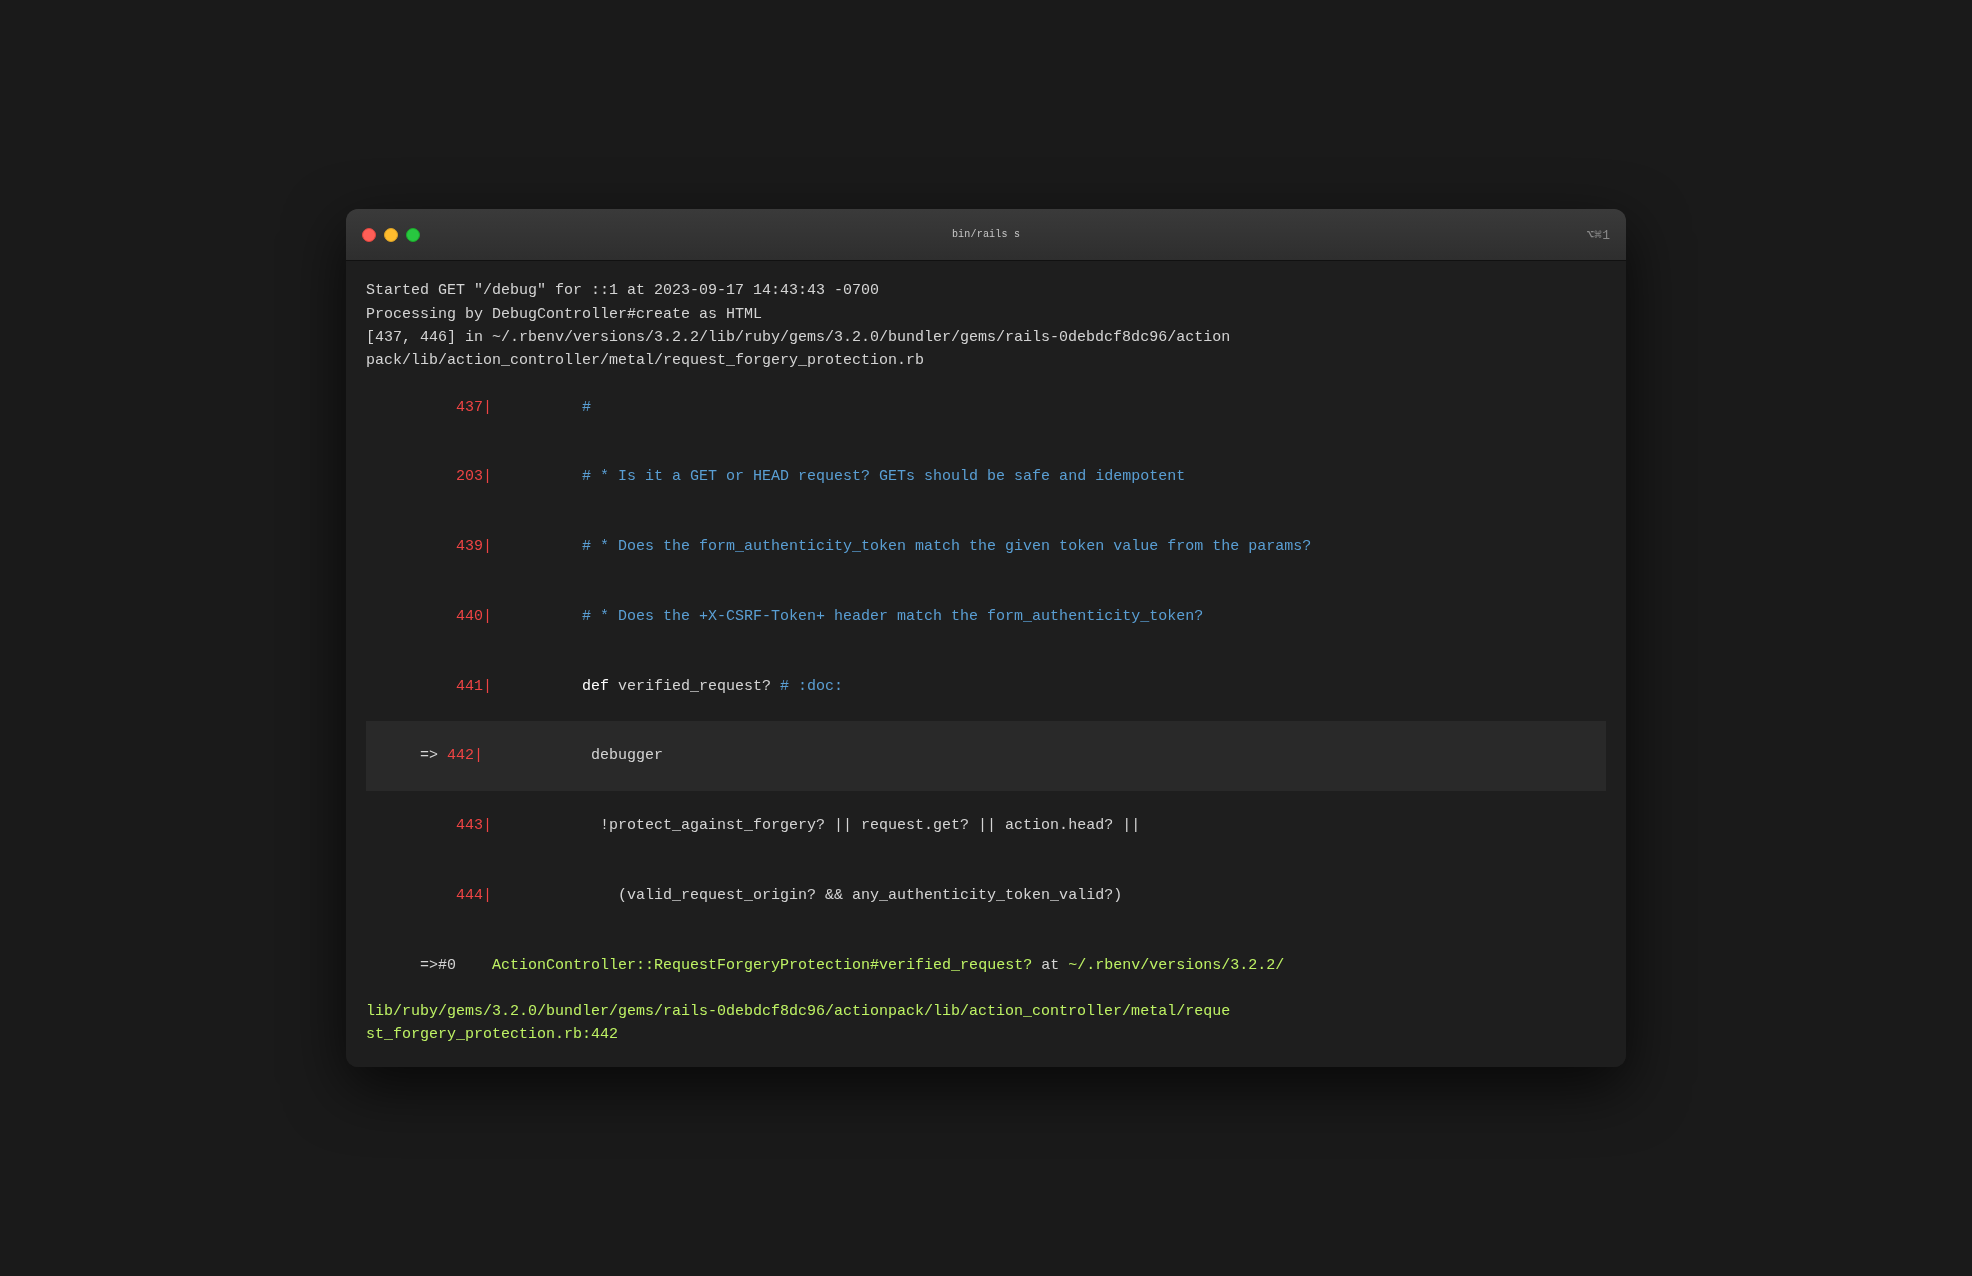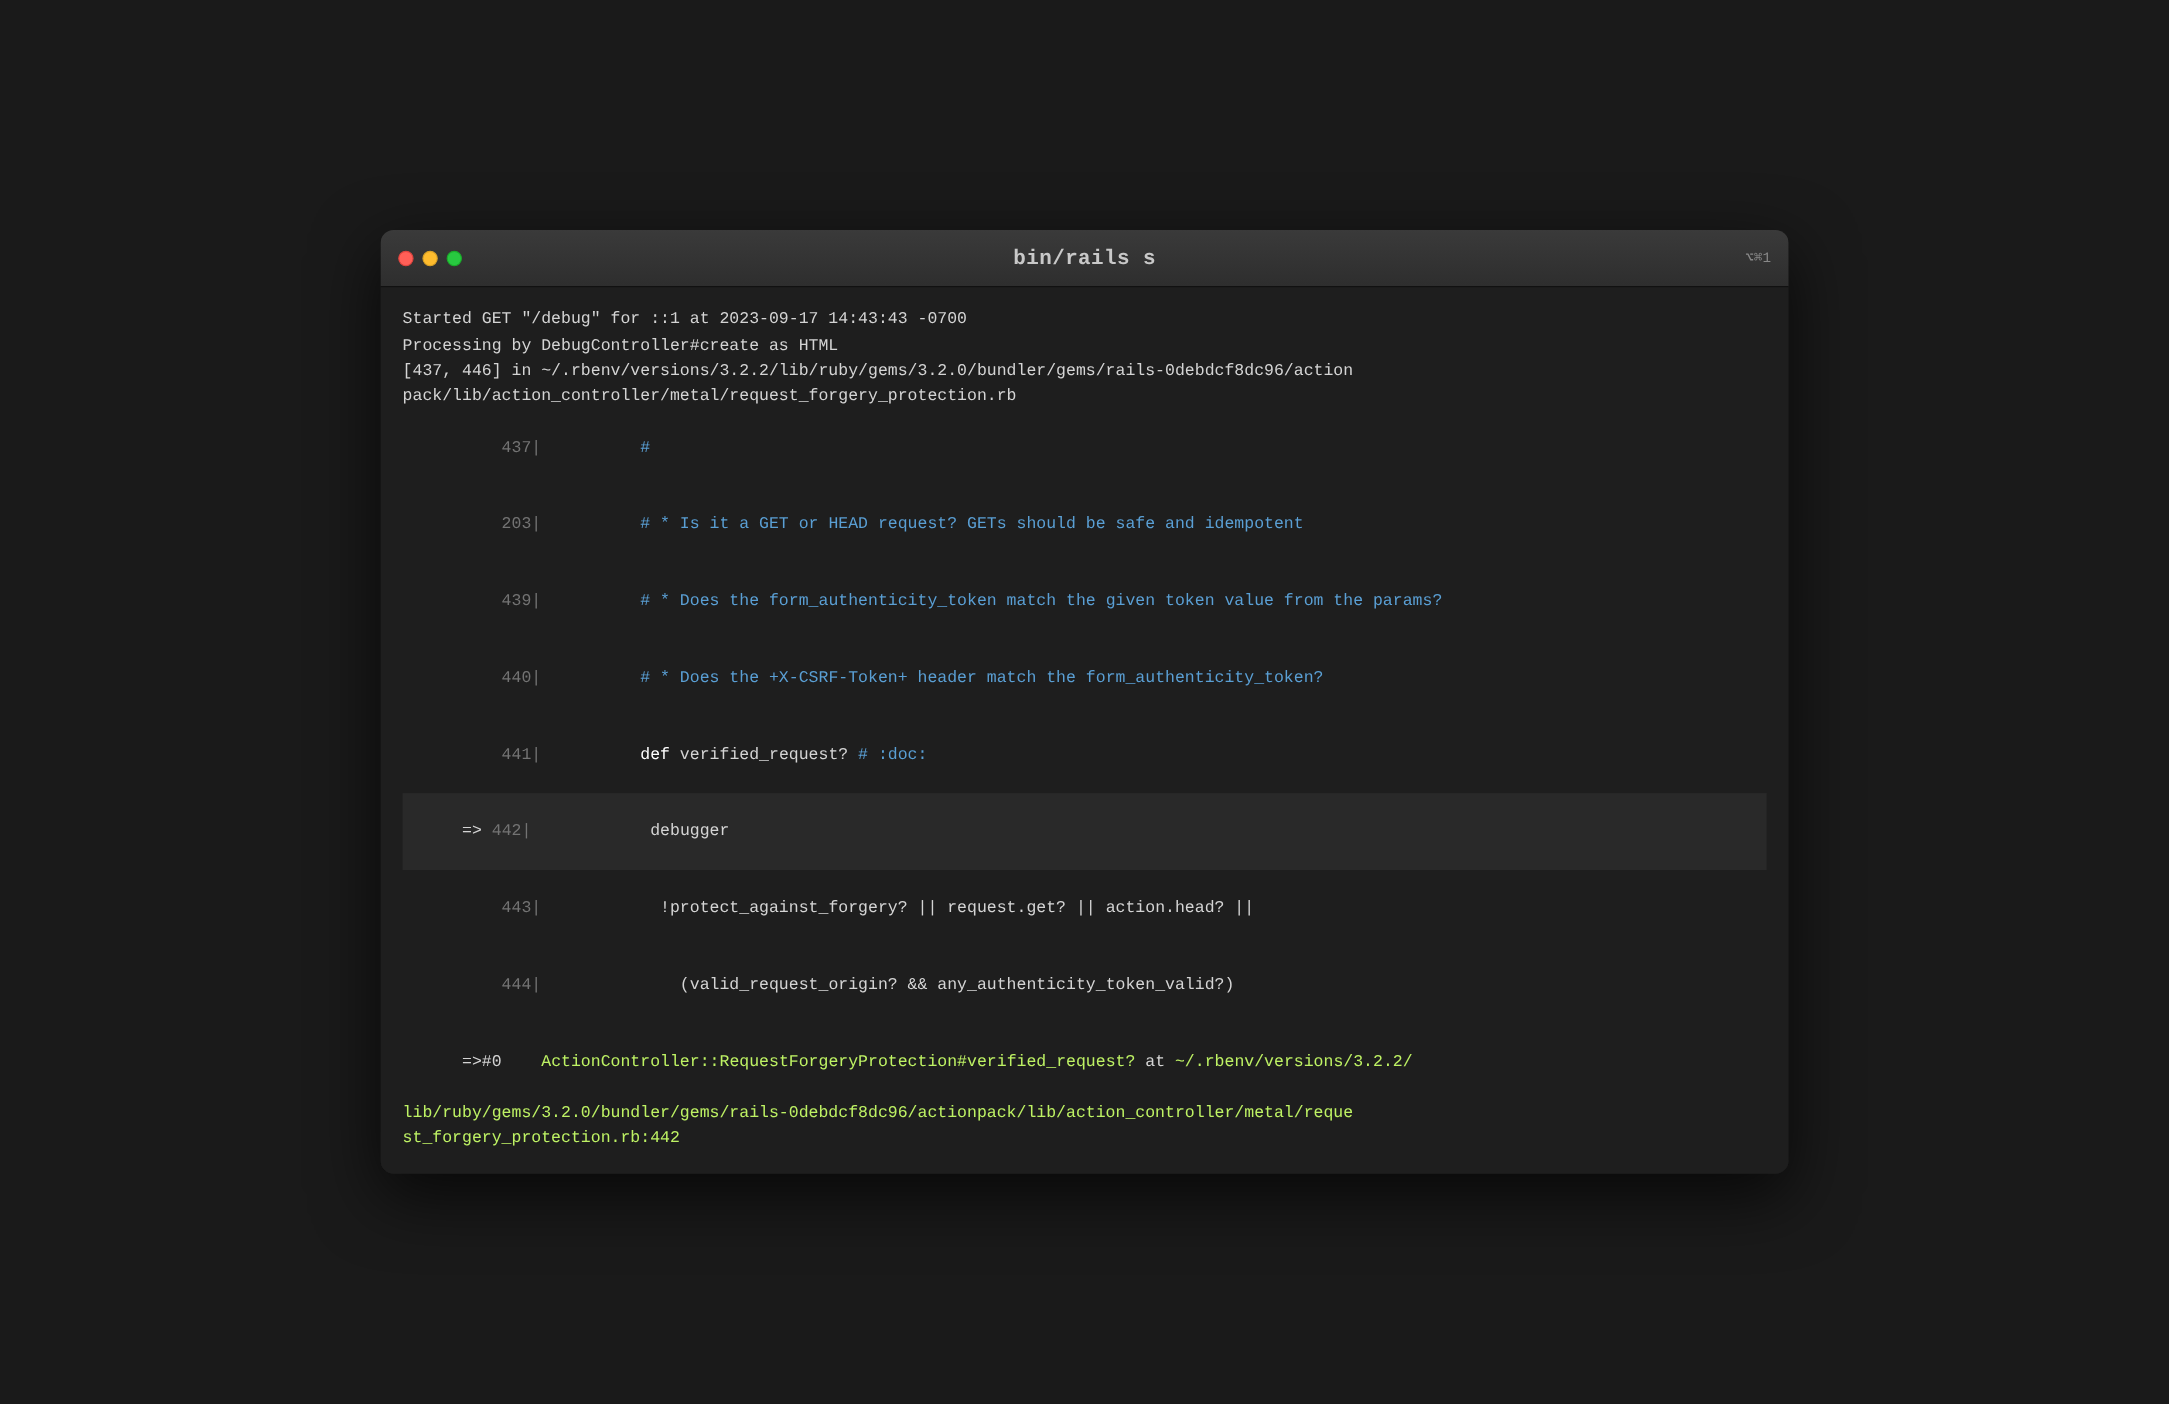--- a/index.html
+++ b/index.html
@@ -45,22 +45,22 @@
       border-radius: 50%;
       cursor: pointer;
     }
 
     .tl-close { background-color: #ff5f57; border: 1px solid #e0443e; }
     .tl-minimize { background-color: #febc2e; border: 1px solid #d9a126; }
     .tl-maximize { background-color: #28c840; border: 1px solid #1aab29; }
 
     .title {
       color: #c8c8c8;
-      font-size: 19px;
-      font-weight: 700;
+      font-size: 10px;
+      font-weight: 400;
       letter-spacing: 0.02em;
     }
 
     .shortcut {
       position: absolute;
       right: 16px;
       color: #888;
       font-size: 13px;
     }
 
@@ -74,21 +74,21 @@
     }
 
     .line {
       display: block;
       white-space: pre;
     }
 
     .c-white   { color: #d4d4d4; }
     .c-cyan    { color: #bef264; }
     .c-comment { color: #5a9fd4; }
-    .c-linenum { color: #737373; margin-top: 20px; }
+    .c-linenum { color: #ef4444; margin-top: 20px; }
     .c-keyword { color: #ffffff; }
 
     .active-line {
       background-color: rgba(255,255,255,0.05);
     }
   </style>
 </head>
 <body>
 
 <div class="window">

